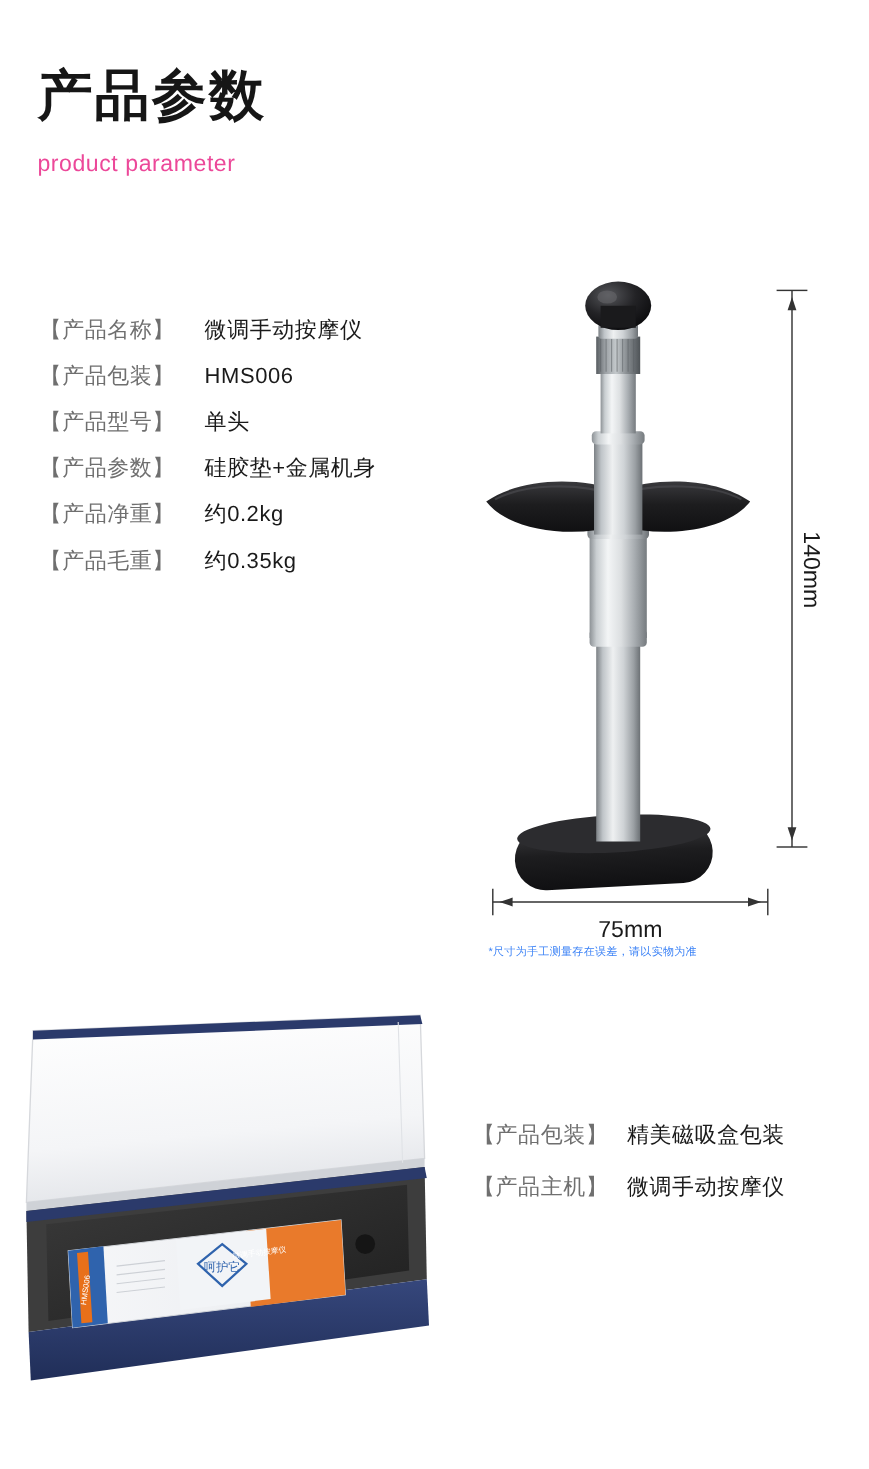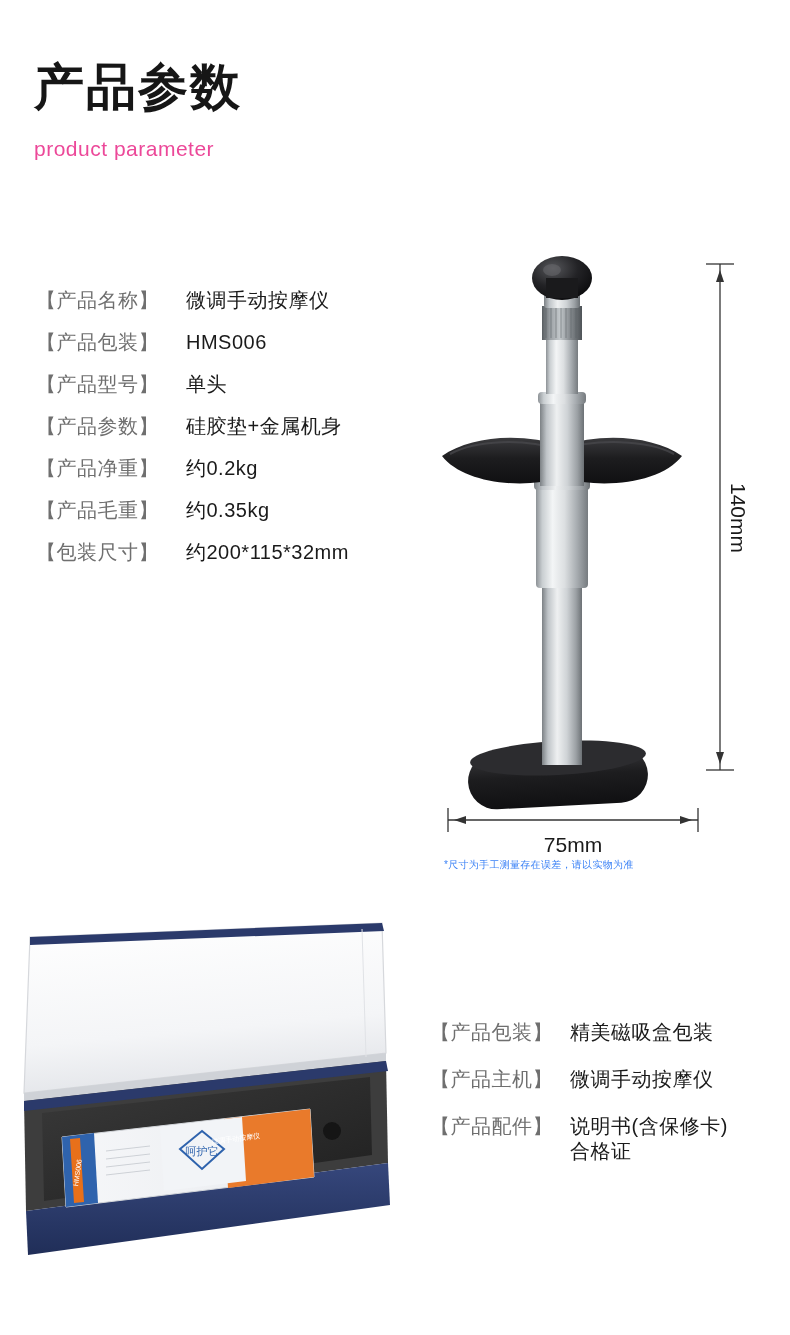--- a/index.html
+++ b/index.html
@@ -135,24 +135,20 @@
     <div class="spec-label">【产品参数】</div>
     <div class="spec-value">硅胶垫+金属机身</div>
   </div>
   <div class="spec-row">
     <div class="spec-label">【产品净重】</div>
     <div class="spec-value">约0.2kg</div>
   </div>
   <div class="spec-row">
     <div class="spec-label">【产品毛重】</div>
     <div class="spec-value">约0.35kg</div>
-  </div>
-  <div class="spec-row">
-    <div class="spec-label">【包装尺寸】</div>
-    <div class="spec-value">约200*115*32mm</div>
   </div>
 </div>
 
 <div class="product-figure">
   <svg width="340" height="650" viewBox="0 0 340 650">
     <defs>
       <linearGradient id="metalA" x1="0" y1="0" x2="1" y2="0">
         <stop offset="0%" stop-color="#8d9296"></stop>
         <stop offset="12%" stop-color="#c9ced1"></stop>
         <stop offset="32%" stop-color="#f3f5f6"></stop>
@@ -307,20 +303,13 @@
 
 <div class="pack-list">
   <div class="spec-row">
     <div class="spec-label">【产品包装】</div>
     <div class="spec-value">精美磁吸盒包装</div>
   </div>
   <div class="spec-row">
     <div class="spec-label">【产品主机】</div>
     <div class="spec-value">微调手动按摩仪</div>
   </div>
-  <div class="spec-row">
-    <div class="spec-label">【产品配件】</div>
-    <div class="spec-value pack-value-multi">
-      <span>说明书(含保修卡)</span>
-      <span>合格证</span>
-    </div>
-  </div>
 </div>
 
 </body></html>

